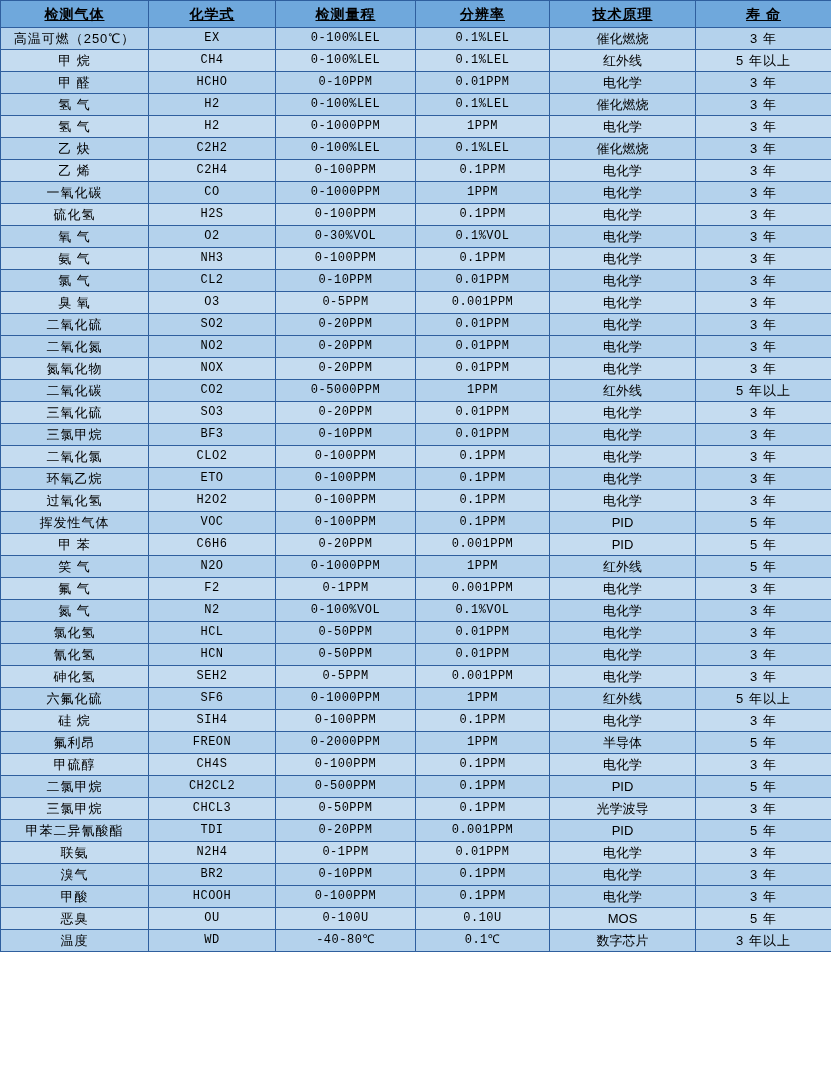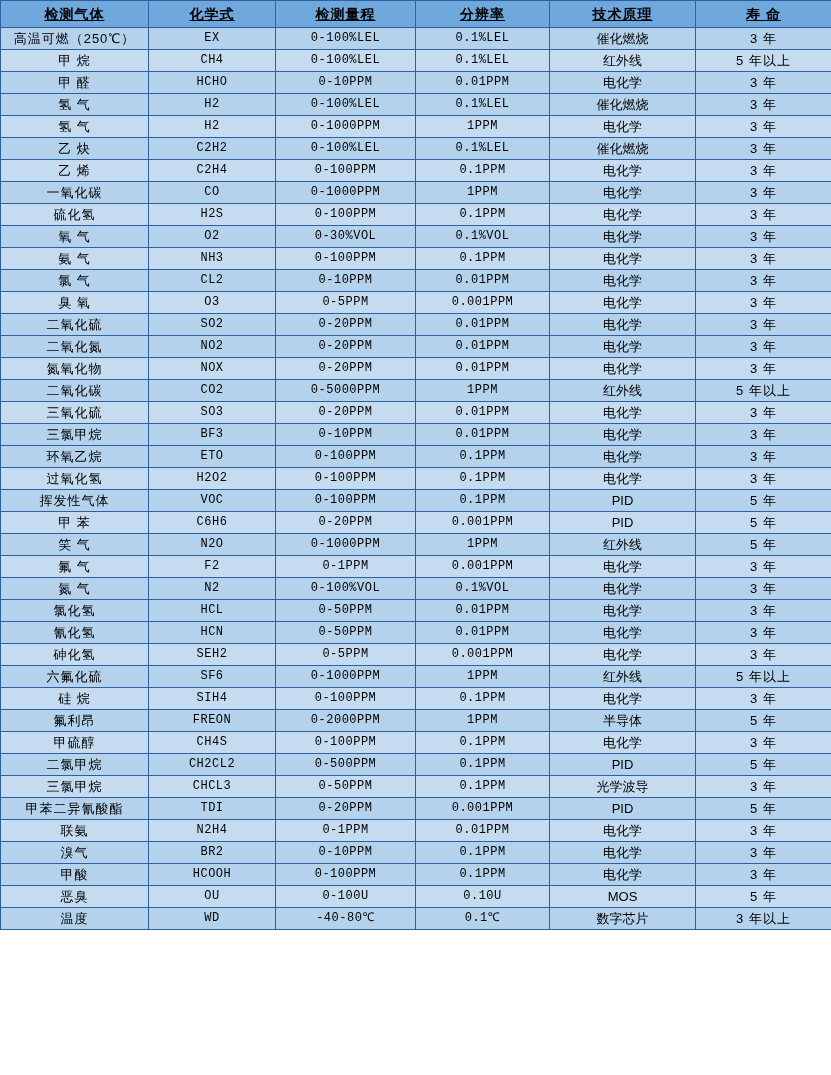--- a/index.html
+++ b/index.html
@@ -240,20 +240,28 @@
           <td class="col-life">3 年</td>
         </tr>
         <tr class="even">
           <td class="col-name">三氯甲烷</td>
           <td class="col-formula">BF3</td>
           <td class="col-range">0-10PPM</td>
           <td class="col-res">0.01PPM</td>
           <td class="col-principle">电化学</td>
           <td class="col-life">3 年</td>
         </tr>
+        <tr class="odd">
+          <td class="col-name">二氧化氯</td>
+          <td class="col-formula">CLO2</td>
+          <td class="col-range">0-100PPM</td>
+          <td class="col-res">0.1PPM</td>
+          <td class="col-principle">电化学</td>
+          <td class="col-life">3 年</td>
+        </tr>
         <tr class="even">
           <td class="col-name">环氧乙烷</td>
           <td class="col-formula">ETO</td>
           <td class="col-range">0-100PPM</td>
           <td class="col-res">0.1PPM</td>
           <td class="col-principle">电化学</td>
           <td class="col-life">3 年</td>
         </tr>
         <tr class="odd">
           <td class="col-name">过氧化氢</td>

